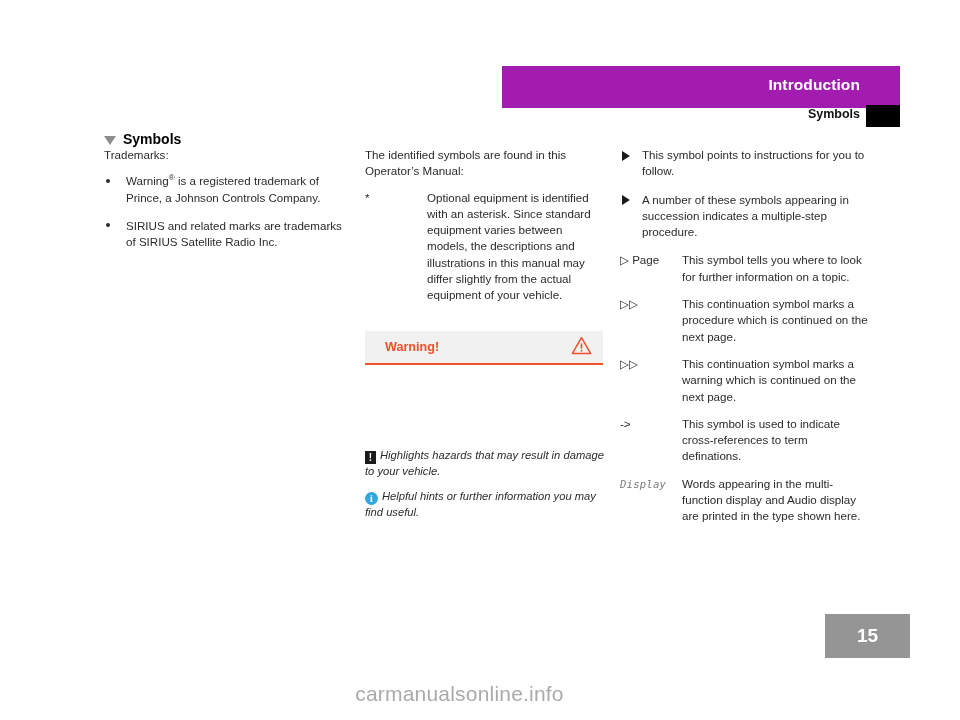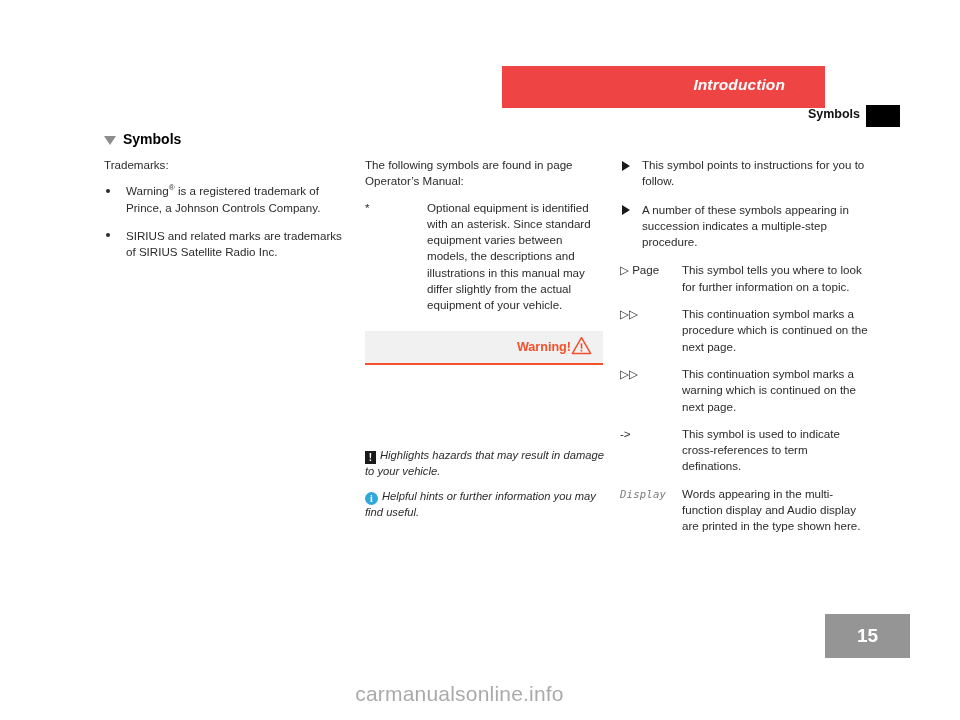--- a/index.html
+++ b/index.html
@@ -19,24 +19,23 @@
   .page {
     position: absolute;
     inset: 0;
   }
 
   
   .header-bar {
     position: absolute;
     left: 502px;
     top: 66px;
-    width: 323px;
+    width: 398px;
     height: 42px;
-    background: #ef4444;
-    font-style: italic;
+    background: #a21caf;
   }
   .header-title {
     position: absolute;
     right: 40px;
     top: 10px;
     font-size: 15.5px;
     font-weight: bold;
     color: #ffffff;
     letter-spacing: 0.1px;
   }
@@ -78,21 +77,21 @@
   }
   .section-title {
     font-size: 14px;
     font-weight: bold;
     color: #000000;
   }
 
   
   .col {
     position: absolute;
-    top: 157px;
+    top: 147px;
     font-size: 11.6px;
     line-height: 16.3px;
     color: #2b2b2b;
   }
   .col-left  { left: 104px;  width: 243px; }
   .col-mid   { left: 365px;  width: 240px; }
   .col-right { left: 620px;  width: 248px; }
 
   .plain-para { margin: 0 0 10px 0; }
 
@@ -176,21 +175,21 @@
     position: absolute;
     left: 365px;
     top: 331px;
     width: 238px;
     background: #f1f1f1;
   }
   .warnbox-head {
     height: 34px;
     display: flex;
     align-items: center;
-    justify-content: flex-end;
+    justify-content: space-between;
     padding: 0 11px 0 20px;
     box-sizing: border-box;
     border-bottom: 2px solid #f4502c;
   }
   .warn-title {
     font-size: 12.6px;
     font-weight: bold;
     color: #f4502c;
   }
   .warn-body {
@@ -297,21 +296,21 @@
       <li>
         <span class="dot"></span><span>Warning</span><sup class="reg">®</sup><span> is a registered trademark of Prince, a Johnson Controls Company.</span>
       </li>
       <li>
         <span class="dot"></span><span>SIRIUS and related marks are trademarks of SIRIUS Satellite Radio Inc.</span>
       </li>
     </ul>
   </div>
 
   <div class="col col-mid">
-    <p class="plain-para">The following symbols are found in page Operator’s Manual:</p>
+    <p class="plain-para">The identified symbols are found in this Operator’s Manual:</p>
     <div class="defrow mid-def">
       <span class="sym">*</span>
       <span class="desc">Optional equipment is identified with an asterisk. Since standard equipment varies between models, the descriptions and illustrations in this manual may differ slightly from the actual equipment of your vehicle.</span>
     </div>
   </div>
 
   <div class="warnbox">
     <div class="warnbox-head">
       <span class="warn-title">Warning!</span>
       <span>

